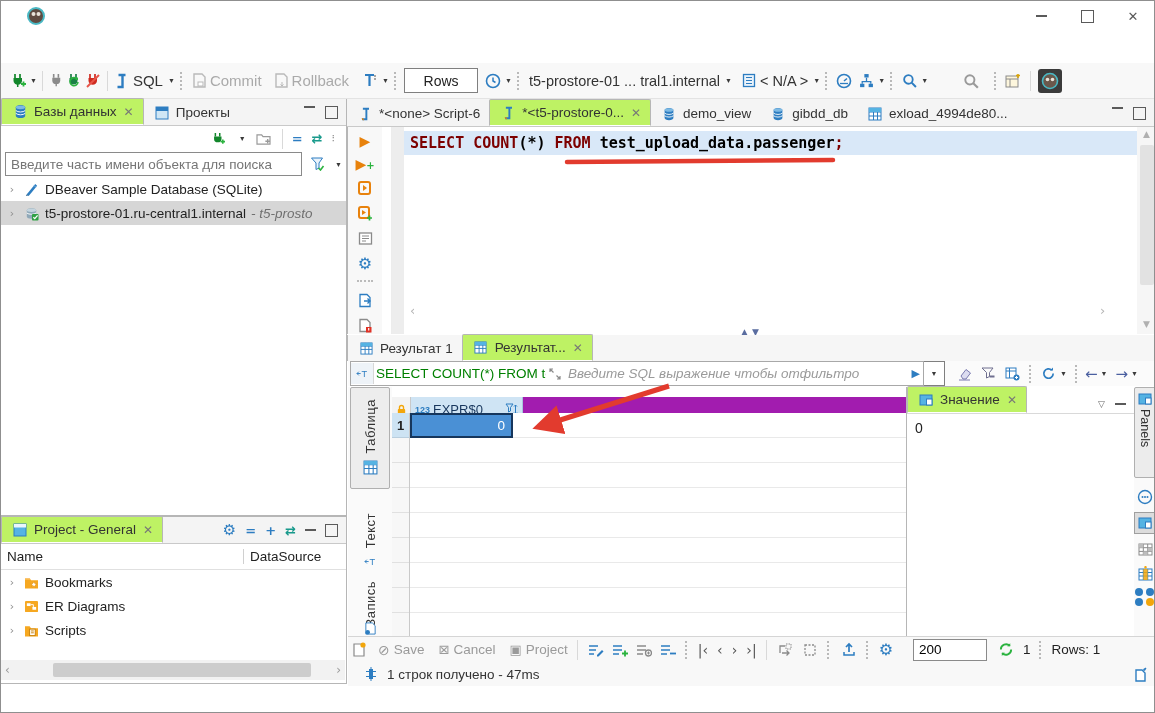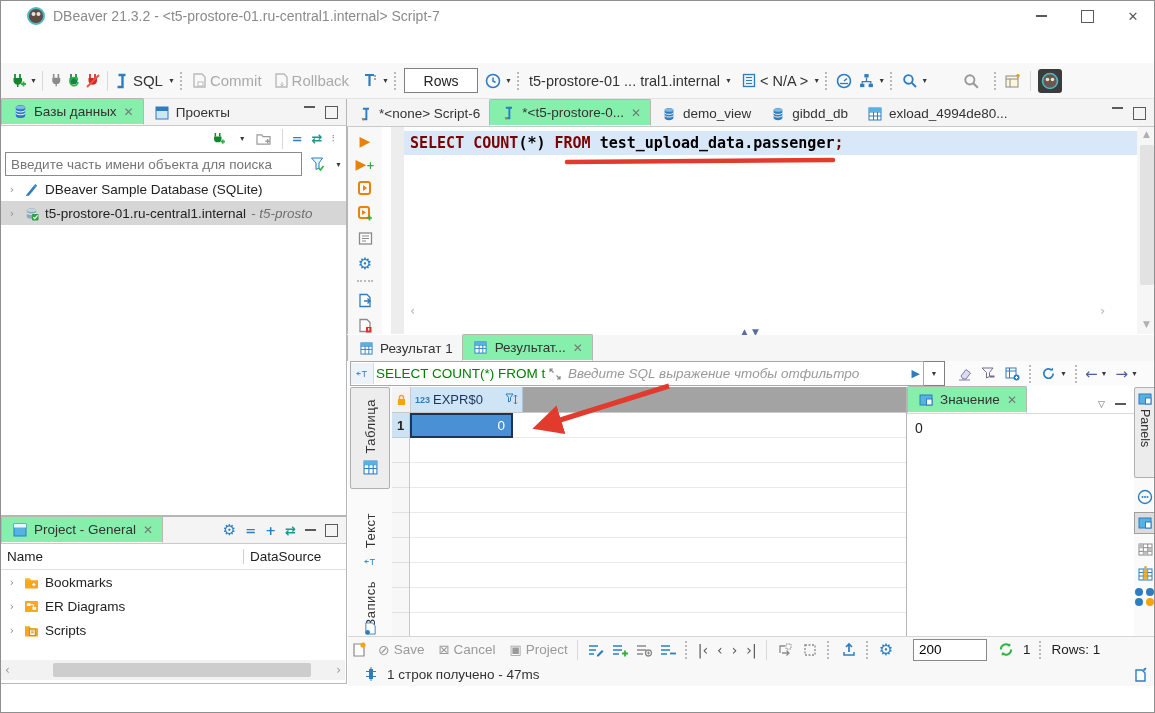--- a/index.html
+++ b/index.html
@@ -22,21 +22,21 @@
   #menubar{left:0;top:30px;width:1155px;height:32px;background:#fbfbfb;display:flex;align-items:center;gap:20px;padding-left:10px;font-size:14px;color:#2b2b2b;}
   
   #toolbar{left:0;top:62px;width:1155px;height:36px;background:#f8f8f8;display:flex;align-items:center;padding-left:8px;border-bottom:1px solid #e3e3e3;}
   .tbtxt{font-size:14px;color:#333;margin:0 2px;}
   .disabled{color:#aaa;}
   .combo{border:1px solid #7f7f7f;background:#fff;height:23px;display:flex;align-items:center;justify-content:center;font-size:14px;}
   
   .panel{background:#fff;border:1px solid #b6b6b6;}
   .tabrow{display:flex;align-items:flex-end;height:26px;background:#f4f4f4;border-bottom:1px solid #c9c9c9;}
   .tab{display:flex;align-items:center;gap:5px;height:25px;padding:0 9px;font-size:13.5px;color:#333;background:transparent;}
-  .tab.active{background:#86efac;border:1px solid #b6b6b6;border-bottom:1px solid #fff;border-radius:2px 2px 0 0;}
+  .tab.active{background:#bef264;border:1px solid #b6b6b6;border-bottom:1px solid #fff;border-radius:2px 2px 0 0;}
   .closex{color:#777;font-size:12px;margin-left:2px;}
   .treerow{display:flex;align-items:center;gap:5px;height:24px;padding-left:6px;font-size:13.5px;}
   .chev{color:#8d8d8d;font-size:11px;width:10px;text-align:center;}
   
   .kw{color:#7d0000;font-weight:bold;}
   .plain{color:#000;font-weight:bold;}
   .semi{color:#7d0000;font-weight:bold;}
   #code-line{font-family:"DejaVu Sans Mono","Liberation Mono",monospace;font-size:15px;white-space:pre;}
   
   #grid-body{background:repeating-linear-gradient(to bottom,#ffffff 0 24px,#e9e9e9 24px 25px);}
@@ -58,21 +58,20 @@
 <div id="win">
 
   <div id="titlebar" class="abs row">
     <span class="i" style="margin-left:26px">
       <svg width="18" height="18" viewBox="0 0 18 18">
           <circle cx="9" cy="9" r="8" fill="#5f4b41" stroke="#49b8c4" stroke-width="2"></circle>
           <circle cx="6.5" cy="7" r="2" fill="#e8e3da"></circle>
           <circle cx="11.5" cy="7" r="2" fill="#e8e3da"></circle>
         </svg>
     </span>
-    <span id="title-text" style="margin-left:8px">DBeaver 21.3.2 - &lt;t5-prostore-01.ru-central1.internal&gt; Script-7</span>
     <span style="margin-left:auto" class="row">
       <span class="winbtn">
           <span class="chr-min"></span>
         </span>
       <span class="winbtn">
           <span class="chr-max"></span>
         </span>
       <span class="winbtn glyph">✕</span>
     </span>
   </div>
@@ -589,21 +588,21 @@
           <svg width="13" height="13" viewBox="0 0 14 14">
             <path d="M2 1h7l3 3v9H2z" fill="#fff" stroke="#2d7dc1"></path>
             <circle cx="4" cy="11" r="2.4" fill="#2d7dc1"></circle>
           </svg>
         </span>
     </div>
   </div>
 
   <div class="abs" style="left:391px;top:386px;width:514px;height:249px;background:#fff">
 
-    <div class="abs row" style="left:0;top:0;width:514px;height:26px;background:#a3a3a3;border-bottom:1px solid #c9c9c9">
+    <div class="abs row" style="left:0;top:10px;width:514px;height:26px;background:#a21caf;border-bottom:1px solid #c9c9c9">
       <span class="i" style="width:18px;height:25px;border-right:1px solid #c9c9c9;background:#f3f3f3">
         <svg width="11" height="12" viewBox="0 0 12 13">
             <rect x="2" y="5.5" width="8" height="6.5" rx="1" fill="#f2a60b"></rect>
             <path d="M3.8 5.5V3.8a2.2 2.2 0 0 1 4.4 0v1.7" stroke="#f2a60b" stroke-width="1.5" fill="none"></path>
           </svg>
       </span>
       <span class="row" style="width:103px;height:25px;background:#cfe4f4;border-right:1px solid #a9c6dc;padding:0 4px;gap:3px">
         <span style="color:#2d7dc1;font-size:9px;font-weight:bold">123</span>
         <span style="font-size:13px;color:#17365d">EXPR$0</span>
         <span class="i" style="margin-left:auto;width:14px">

